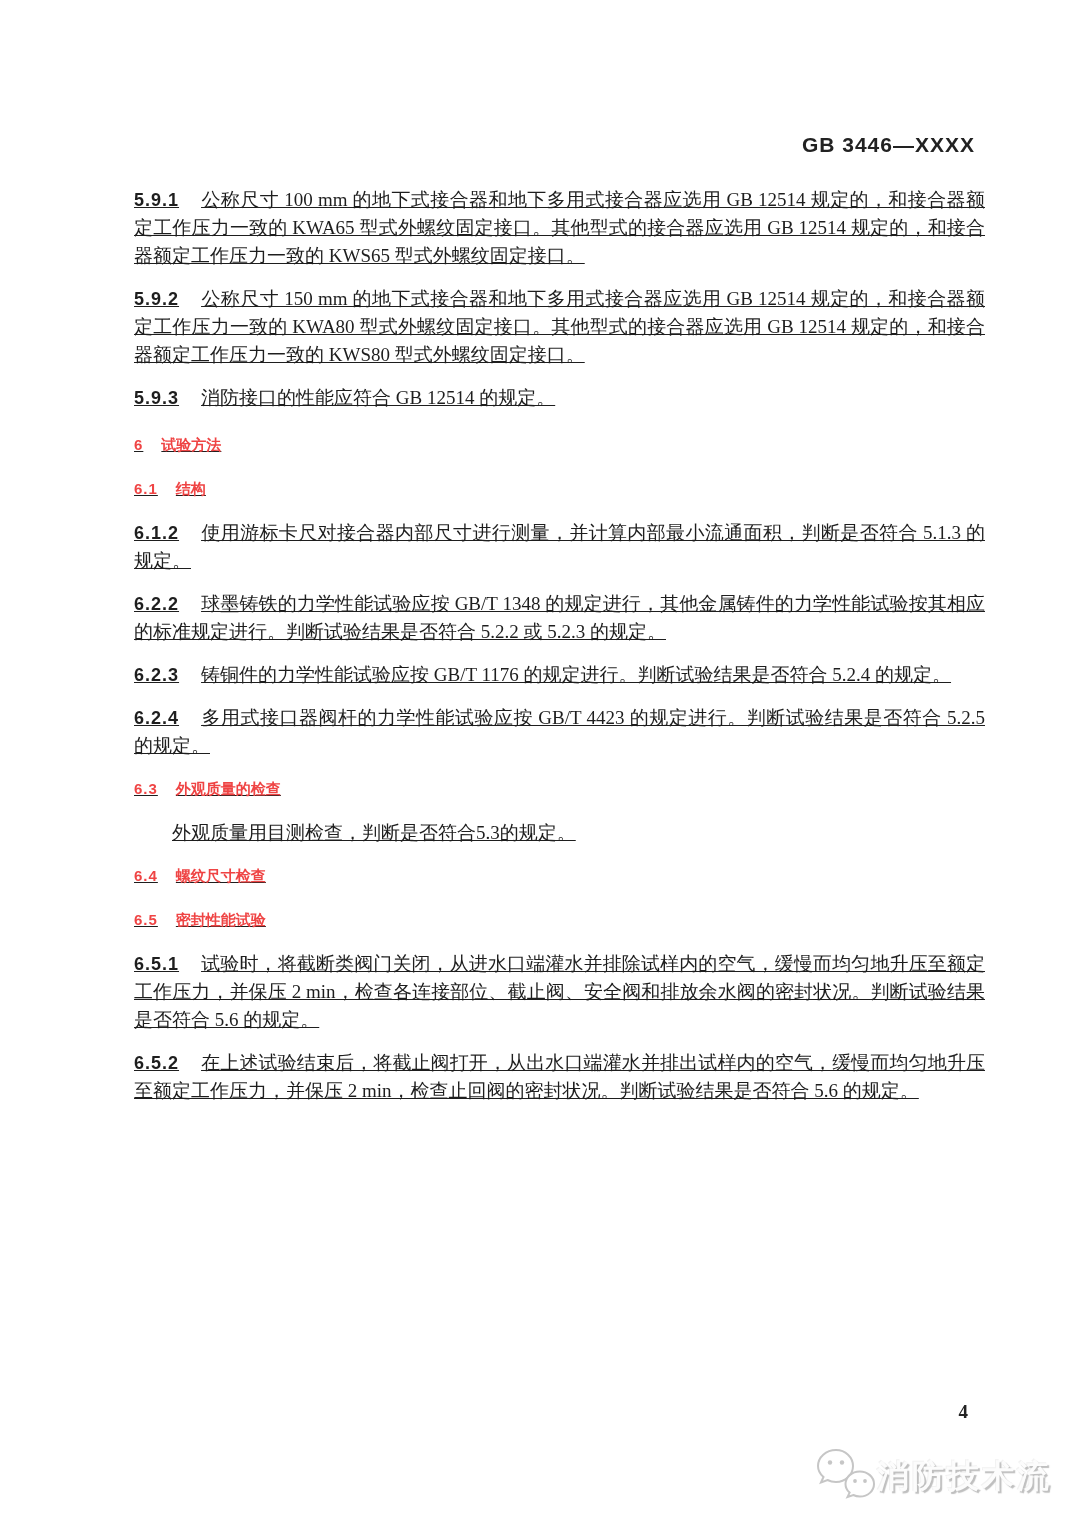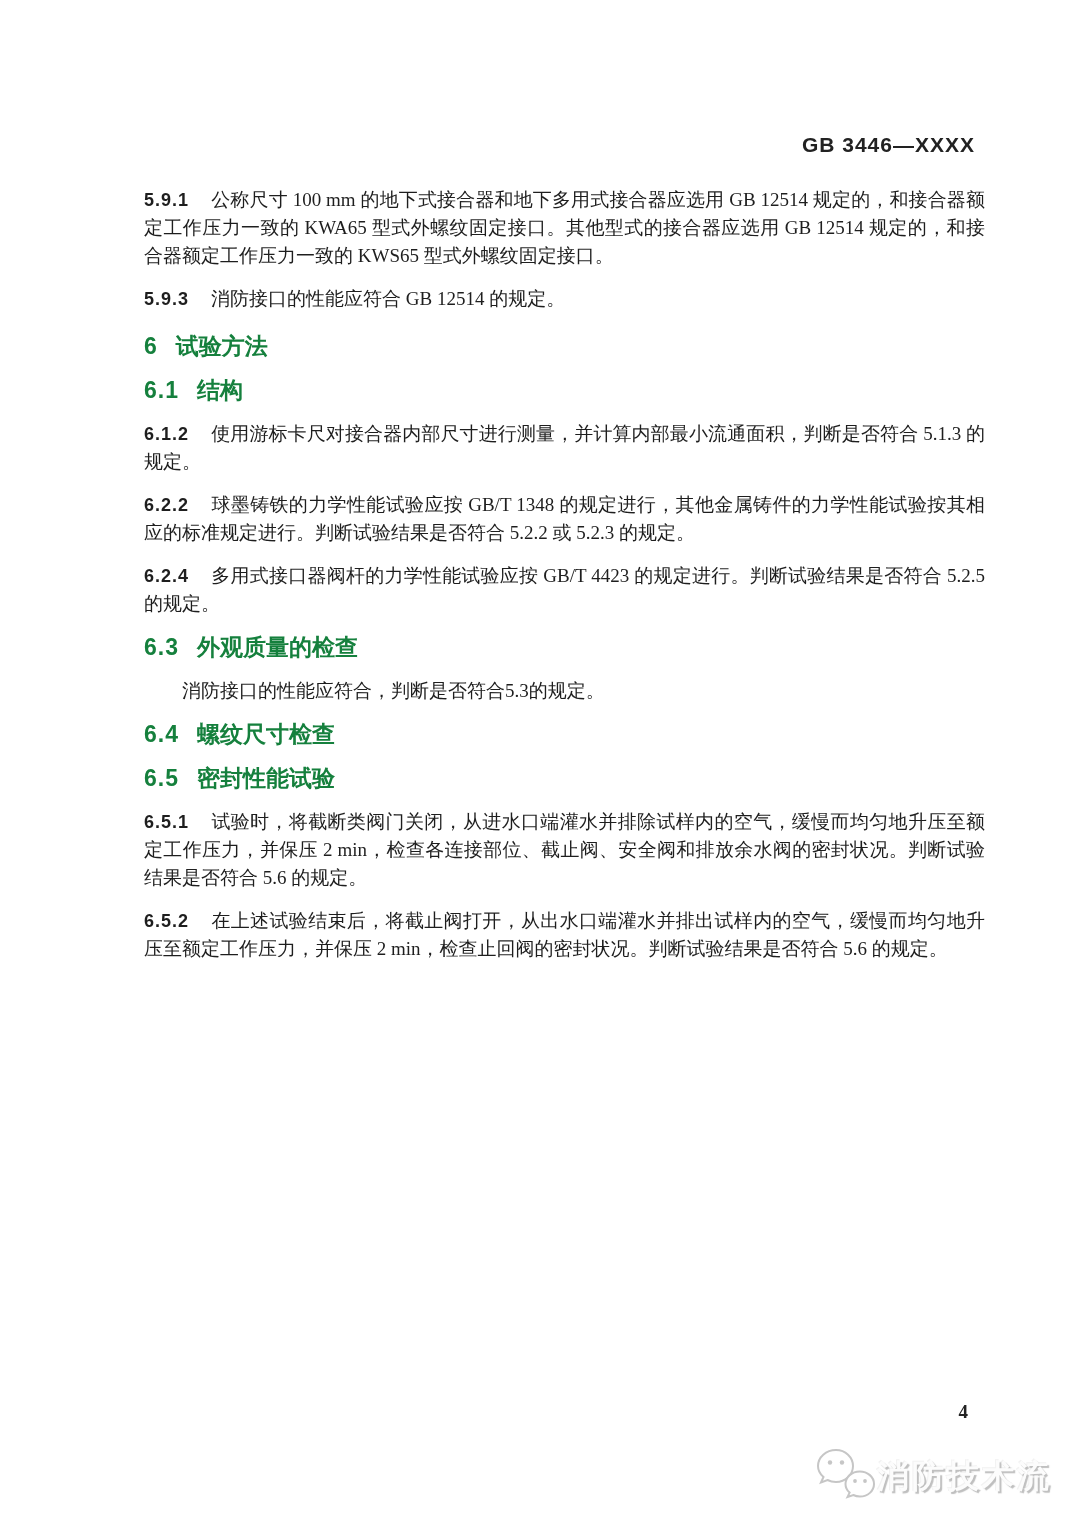--- a/index.html
+++ b/index.html
@@ -19,43 +19,44 @@
     right: 105px;
     font-family: "Liberation Sans", "DejaVu Sans", sans-serif;
     font-weight: 600;
     font-size: 21px;
     letter-spacing: 1px;
     color: #222;
   }
   .content {
     position: absolute;
     top: 186px;
-    left: 144px;
+    left: 134px;
     right: 95px;
+    text-decoration: underline;
   }
   .blk {
     font-size: 19px;
     line-height: 28px;
     text-align: justify;
     margin: 0 0 15px 0;
   }
   .blk .num {
     font-family: "Liberation Sans", "DejaVu Sans", sans-serif;
     font-weight: 700;
     font-size: 18px;
     margin-right: 22px;
     letter-spacing: 1px;
   }
   .heading {
     font-family: "Liberation Sans", "DejaVu Sans", sans-serif;
     font-weight: 700;
-    font-size: 23px;
+    font-size: 15px;
     line-height: 28px;
     margin: 0 0 16px 0;
-    color: #15803d;
+    color: #ef4444;
   }
   .heading .hnum { margin-right: 18px; letter-spacing: 1px; }
   .chapter { margin-top: 19px; }
   .section { margin-top: 10px; }
   .indent { text-indent: 2em; }
   .page-number {
     position: absolute;
     top: 1401px;
     right: 112px;
     font-size: 19px;
@@ -83,40 +84,42 @@
 <body>
 
 <div class="page">
 
   <div class="doc-code">GB 3446—XXXX</div>
 
   <div class="content">
 
     <p class="blk"><span class="num">5.9.1</span><span>公称尺寸 100 mm 的地下式接合器和地下多用式接合器应选用 GB 12514 规定的，和接合器额定工作压力一致的 KWA65 型式外螺纹固定接口。其他型式的接合器应选用 GB 12514 规定的，和接合器额定工作压力一致的 KWS65 型式外螺纹固定接口。</span></p>
 
+    <p class="blk"><span class="num">5.9.2</span><span>公称尺寸 150 mm 的地下式接合器和地下多用式接合器应选用 GB 12514 规定的，和接合器额定工作压力一致的 KWA80 型式外螺纹固定接口。其他型式的接合器应选用 GB 12514 规定的，和接合器额定工作压力一致的 KWS80 型式外螺纹固定接口。</span></p>
 
     <p class="blk"><span class="num">5.9.3</span><span>消防接口的性能应符合 GB 12514 的规定。</span></p>
 
     <h2 class="heading chapter"><span class="hnum">6</span><span>试验方法</span></h2>
 
     <h3 class="heading section"><span class="hnum">6.1</span><span>结构</span></h3>
 
 
     <p class="blk"><span class="num">6.1.2</span><span>使用游标卡尺对接合器内部尺寸进行测量，并计算内部最小流通面积，判断是否符合 5.1.3 的规定。</span></p>
 
 
 
     <p class="blk"><span class="num">6.2.2</span><span>球墨铸铁的力学性能试验应按 GB/T 1348 的规定进行，其他金属铸件的力学性能试验按其相应的标准规定进行。判断试验结果是否符合 5.2.2 或 5.2.3 的规定。</span></p>
 
+    <p class="blk"><span class="num">6.2.3</span><span>铸铜件的力学性能试验应按 GB/T 1176 的规定进行。判断试验结果是否符合 5.2.4 的规定。</span></p>
 
     <p class="blk"><span class="num">6.2.4</span><span>多用式接口器阀杆的力学性能试验应按 GB/T 4423 的规定进行。判断试验结果是否符合 5.2.5 的规定。</span></p>
 
     <h3 class="heading section"><span class="hnum">6.3</span><span>外观质量的检查</span></h3>
 
-    <p class="blk indent">消防接口的性能应符合，判断是否符合5.3的规定。</p>
+    <p class="blk indent">外观质量用目测检查，判断是否符合5.3的规定。</p>
 
     <h3 class="heading section"><span class="hnum">6.4</span><span>螺纹尺寸检查</span></h3>
 
 
     <h3 class="heading section"><span class="hnum">6.5</span><span>密封性能试验</span></h3>
 
     <p class="blk"><span class="num">6.5.1</span><span>试验时，将截断类阀门关闭，从进水口端灌水并排除试样内的空气，缓慢而均匀地升压至额定工作压力，并保压 2 min，检查各连接部位、截止阀、安全阀和排放余水阀的密封状况。判断试验结果是否符合 5.6 的规定。</span></p>
 
     <p class="blk"><span class="num">6.5.2</span><span>在上述试验结束后，将截止阀打开，从出水口端灌水并排出试样内的空气，缓慢而均匀地升压至额定工作压力，并保压 2 min，检查止回阀的密封状况。判断试验结果是否符合 5.6 的规定。</span></p>
 

